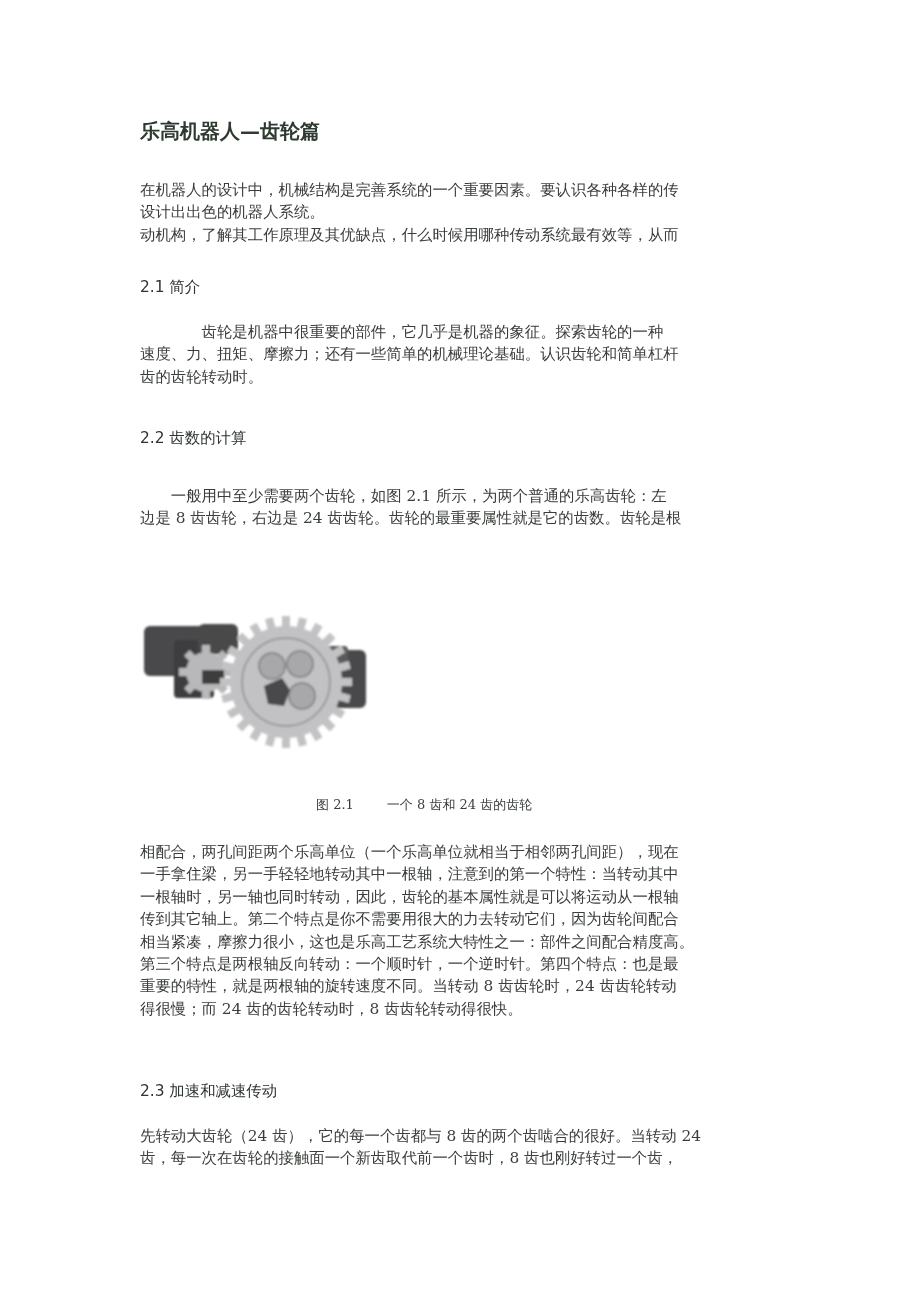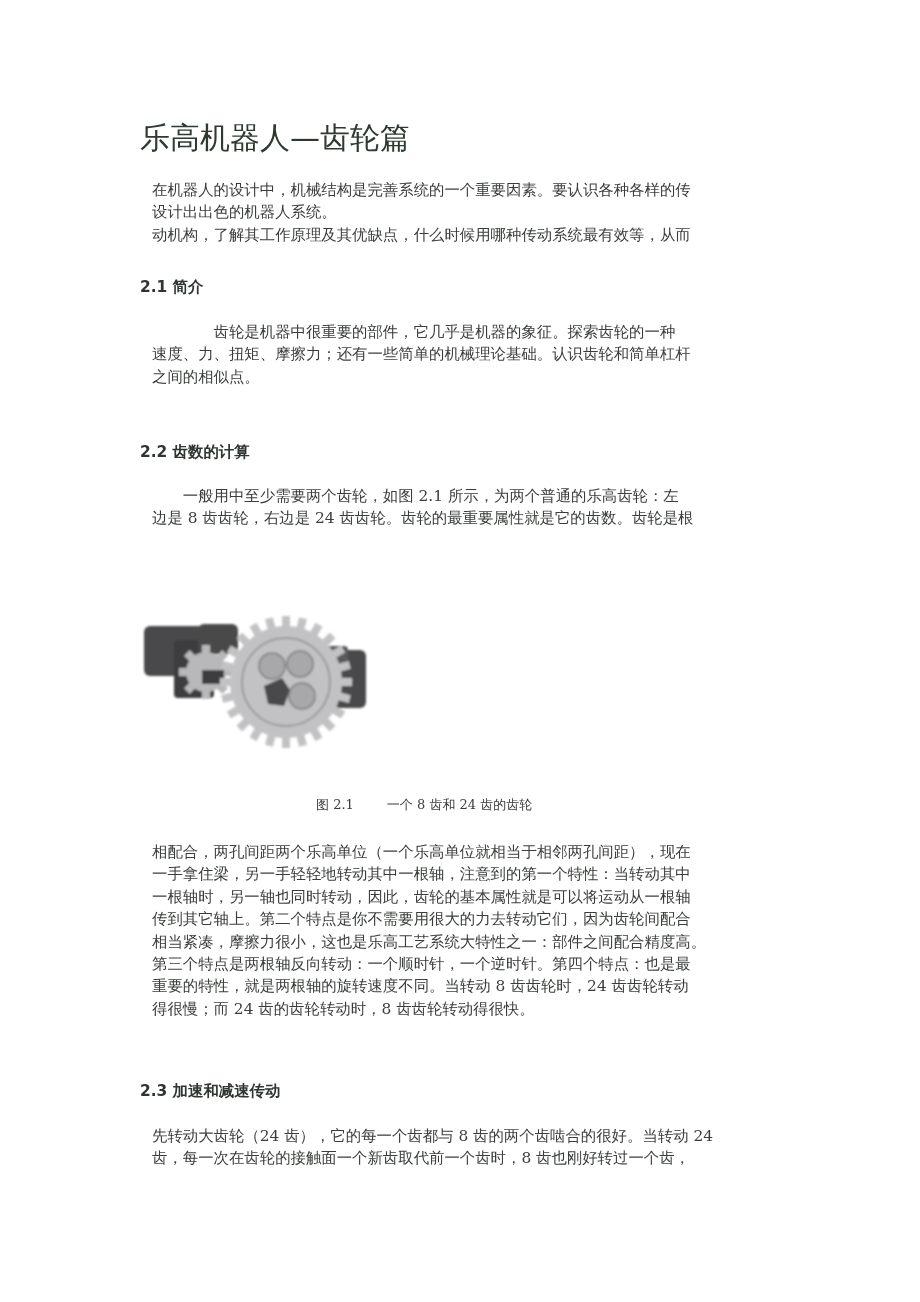--- a/index.html
+++ b/index.html
@@ -1,47 +1,47 @@
 <!DOCTYPE html>
 <html><head>
 <meta charset="utf-8">
 <style>
   html, body { margin: 0; padding: 0; background: #ffffff; }
   body { width: 920px; height: 1302px; position: relative; overflow: hidden;
          font-family: "DejaVu Serif", "Liberation Serif", serif; color: #343a34; }
-  .title { position: absolute; left: 140px; top: 118px; font-size: 30px; font-family: "DejaVu Sans", "Liberation Sans", sans-serif;
-           color: #2e3a30; letter-spacing: 0px; margin: 0; font-weight: normal; }
+  .title { position: absolute; left: 140px; top: 118px; font-size: 20px; font-family: "DejaVu Sans", "Liberation Sans", sans-serif;
+           color: #2e3a30; letter-spacing: 0px; margin: 0; font-weight: bold; }
   .para { position: absolute; left: 140px; width: 640px; font-size: 15.4px; line-height: 22.4px; margin: 0;
           color: #3a3e3a; text-align: justify; }
-  .para .line { display: block; white-space: nowrap; overflow: hidden; margin-left: 12px; }
-  .heading { position: absolute; left: 140px; font-size: 15.4px; margin: 0; font-weight: bold;
+  .para .line { display: block; white-space: nowrap; overflow: hidden; }
+  .heading { position: absolute; left: 140px; font-size: 15.4px; margin: 0; font-weight: normal;
              font-family: "DejaVu Sans", "Liberation Sans", sans-serif; color: #2f3530; }
   .figure { position: absolute; left: 138px; top: 610px; width: 230px; height: 145px; }
   .caption { position: absolute; left: 316px; top: 796px; font-size: 13px; color: #3a3e3a; white-space: pre; }
 </style>
 </head>
 <body>
 
 <h1 class="title">乐高机器人—齿轮篇</h1>
 
 <div class="para" style="top:179px">
   <span class="line">在机器人的设计中，机械结构是完善系统的一个重要因素。要认识各种各样的传</span>
   <span class="line">设计出出色的机器人系统。</span>
   <span class="line">动机构，了解其工作原理及其优缺点，什么时候用哪种传动系统最有效等，从而</span>
 </div>
 
 <h2 class="heading" style="top:277px">2.1 简介</h2>
 
 <div class="para" style="top:321px">
   <span class="line">　　　　齿轮是机器中很重要的部件，它几乎是机器的象征。探索齿轮的一种</span>
   <span class="line">速度、力、扭矩、摩擦力；还有一些简单的机械理论基础。认识齿轮和简单杠杆</span>
-  <span class="line">之间的相似点。</span>
+  <span class="line">齿的齿轮转动时。</span>
 </div>
 
-<h2 class="heading" style="top:442px">2.2 齿数的计算</h2>
+<h2 class="heading" style="top:428px">2.2 齿数的计算</h2>
 
 <div class="para" style="top:485px">
   <span class="line">　　一般用中至少需要两个齿轮，如图 2.1 所示，为两个普通的乐高齿轮：左</span>
   <span class="line">边是 8 齿齿轮，右边是 24 齿齿轮。齿轮的最重要属性就是它的齿数。齿轮是根</span>
 </div>
 
 <div class="figure">
   <svg width="230" height="145" viewBox="0 0 230 145">
     <defs>
       <filter id="blur">

